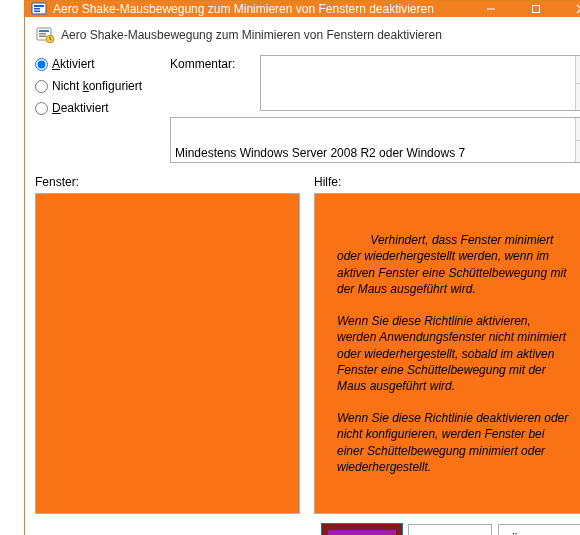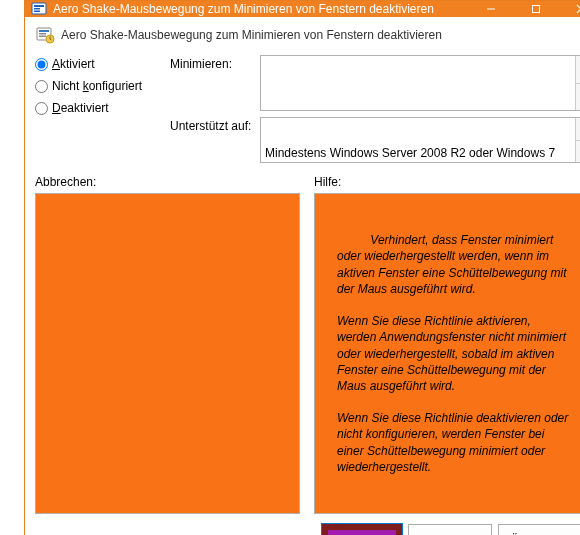--- a/index.html
+++ b/index.html
@@ -148,45 +148,44 @@
           <input type="radio" name="st" style="">
           <span>Nicht <span class="u">k</span>onfiguriert</span>
         </label>
         <label>
           <input type="radio" name="st" style="">
           <span><span class="u">D</span>eaktiviert</span>
         </label>
       </div>
       <div class="rightcol">
         <div class="fieldrow">
-          <div class="lbl">Minimieren:</div>
+          <div class="lbl">Kommentar:</div>
           <div class="sunken comment">
             <span></span>
             <div class="spin">
                 <div>▴</div>
                 <div>▾</div>
               </div>
           </div>
         </div>
         <div class="fieldrow">
-          <div class="lbl">Unterstützt auf:</div>
           <div class="sunken support">
             <span>Mindestens Windows Server 2008 R2 oder Windows 7</span>
             <div class="spin">
                 <div>▴</div>
                 <div>▾</div>
               </div>
           </div>
         </div>
       </div>
     </div>
 
     <div class="columns">
       <div class="col left">
-        <div class="collabel">Abbrechen:</div>
+        <div class="collabel">Fenster:</div>
         <div class="panel">
           <span></span>
         </div>
       </div>
       <div class="col">
         <div class="collabel">Hilfe:</div>
         <div class="panel">
           <span>Verhindert, dass Fenster minimiert oder wiederhergestellt werden, wenn im aktiven Fenster eine Schüttelbewegung mit der Maus ausgeführt wird.
 
 Wenn Sie diese Richtlinie aktivieren, werden Anwendungsfenster nicht minimiert oder wiederhergestellt, sobald im aktiven Fenster eine Schüttelbewegung mit der Maus ausgeführt wird.

